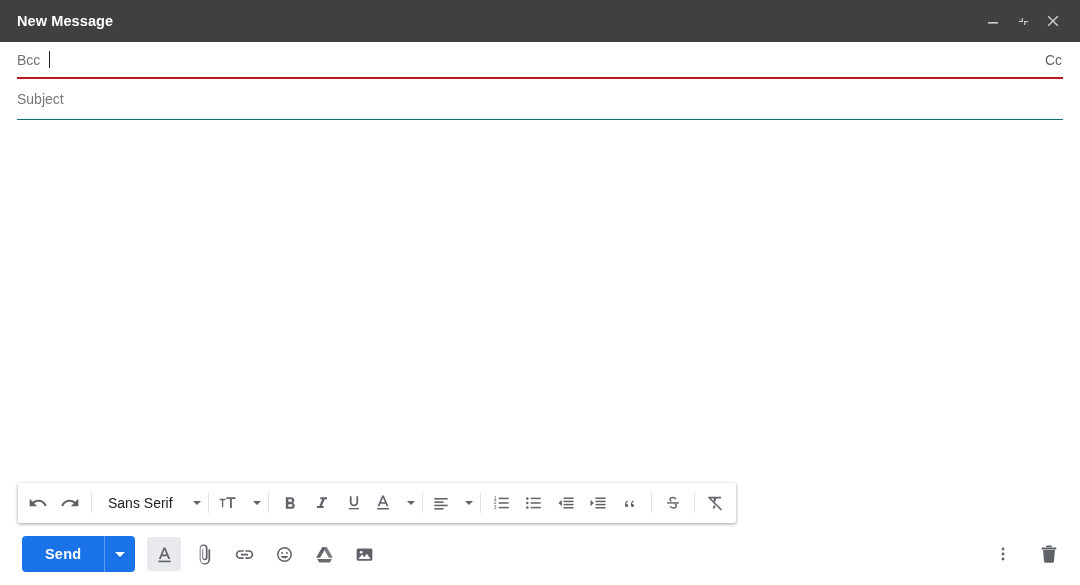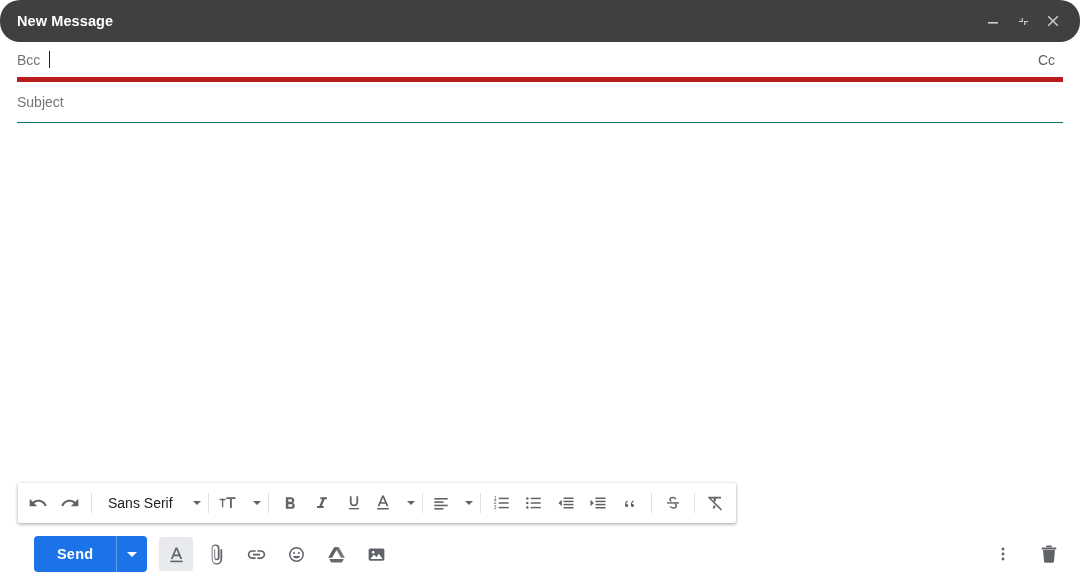--- a/index.html
+++ b/index.html
@@ -27,21 +27,20 @@
   
   .titlebar {
     height: 42px;
     background: #404040;
     display: flex;
     align-items: center;
     justify-content: space-between;
     padding: 0 13px 0 17px;
     box-sizing: border-box;
     flex: 0 0 auto;
-    border-radius: 20px;
   }
   .titlebar-title {
     color: #ffffff;
     font-size: 14.5px;
     font-weight: bold;
     letter-spacing: 0.1px;
     line-height: 1;
   }
   .titlebar-controls {
     display: flex;
@@ -69,21 +68,21 @@
     position: relative;
     height: 36px;
     display: flex;
     align-items: center;
     font-size: 14px;
     color: #5f6368;
   }
   .field-row.to-row { height: 35px; margin-top: 9px; }
   .field-row.bcc-row {
     height: 35px;
-    border-bottom: 5px solid #b91c1c;
+    border-bottom: 2px solid #b91c1c;
   }
   .field-row.subject-row {
     height: 40px;
     border-bottom: 1px solid #0f766e;
   }
   .field-label {
     color: #5f6368;
     font-size: 14px;
     line-height: 1;
     white-space: nowrap;
@@ -92,21 +91,21 @@
   .caret {
     display: inline-block;
     width: 1px;
     height: 17px;
     background: #202124;
     margin-left: 9px;
     vertical-align: middle;
   }
   .cc-link {
     position: absolute;
-    right: 8px;
+    right: 1px;
     top: 50%;
     transform: translateY(-50%);
     font-size: 14px;
     color: #5f6368;
     cursor: pointer;
   }
 
   
   .body-area {
     flex: 1 1 auto;
@@ -168,21 +167,21 @@
     display: inline-block;
     flex: 0 0 auto;
   }
 
   
   .action-bar {
     flex: 0 0 auto;
     height: 62px;
     display: flex;
     align-items: center;
-    padding: 0 14px 0 34px;
+    padding: 0 14px 0 22px;
     box-sizing: border-box;
     justify-content: space-between;
   }
   .action-left {
     display: flex;
     align-items: center;
   }
   .send-group {
     display: flex;
     align-items: stretch;

